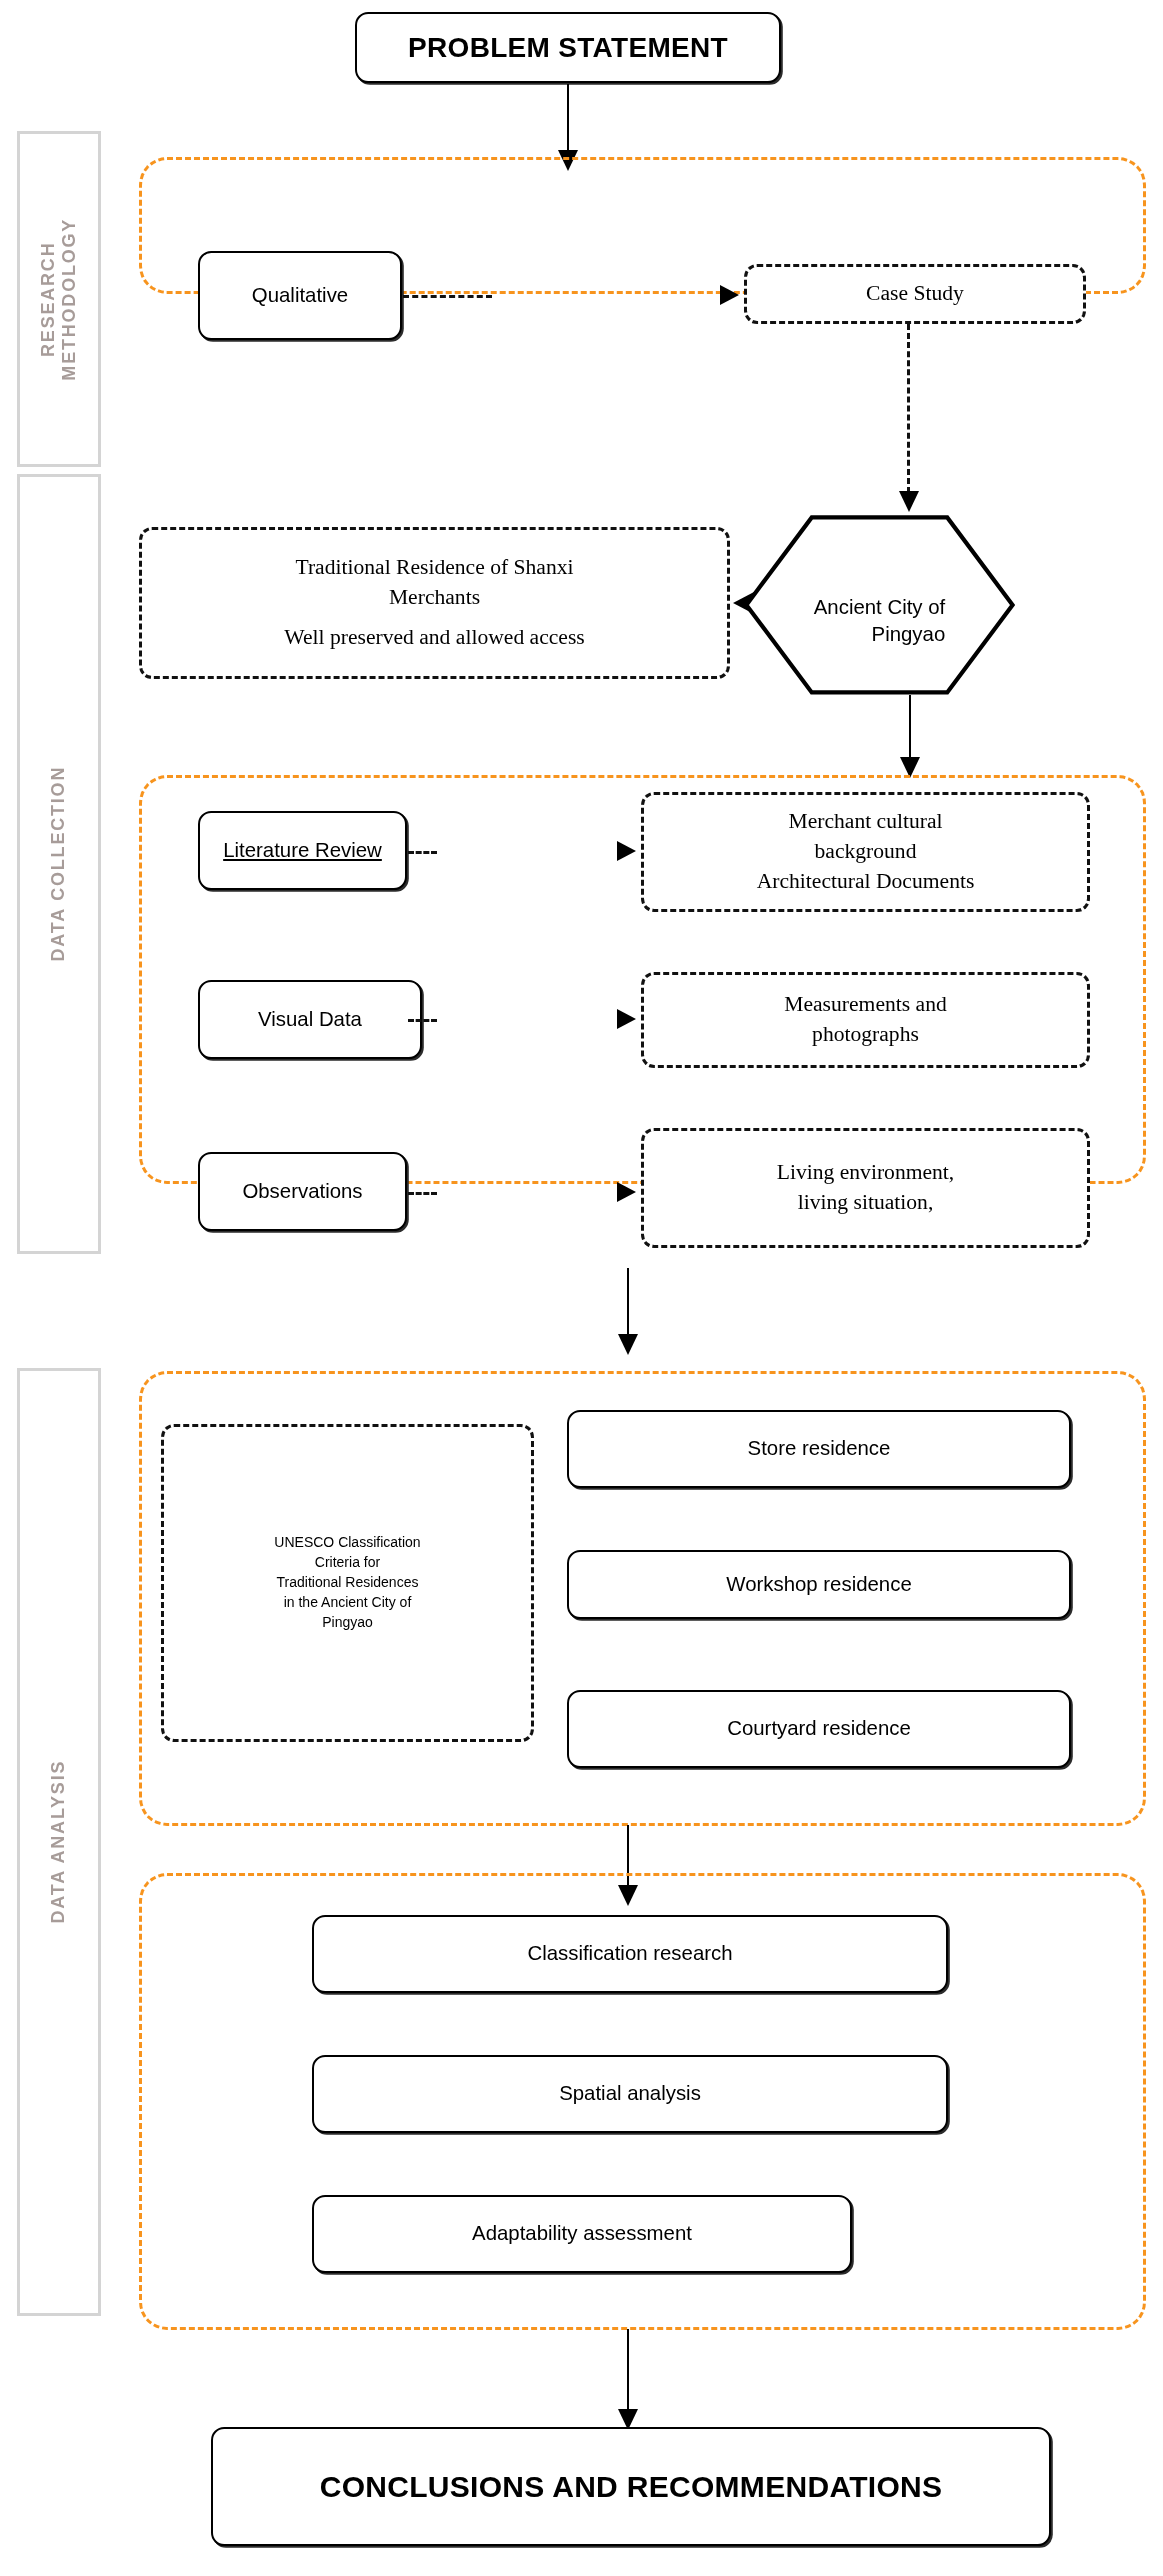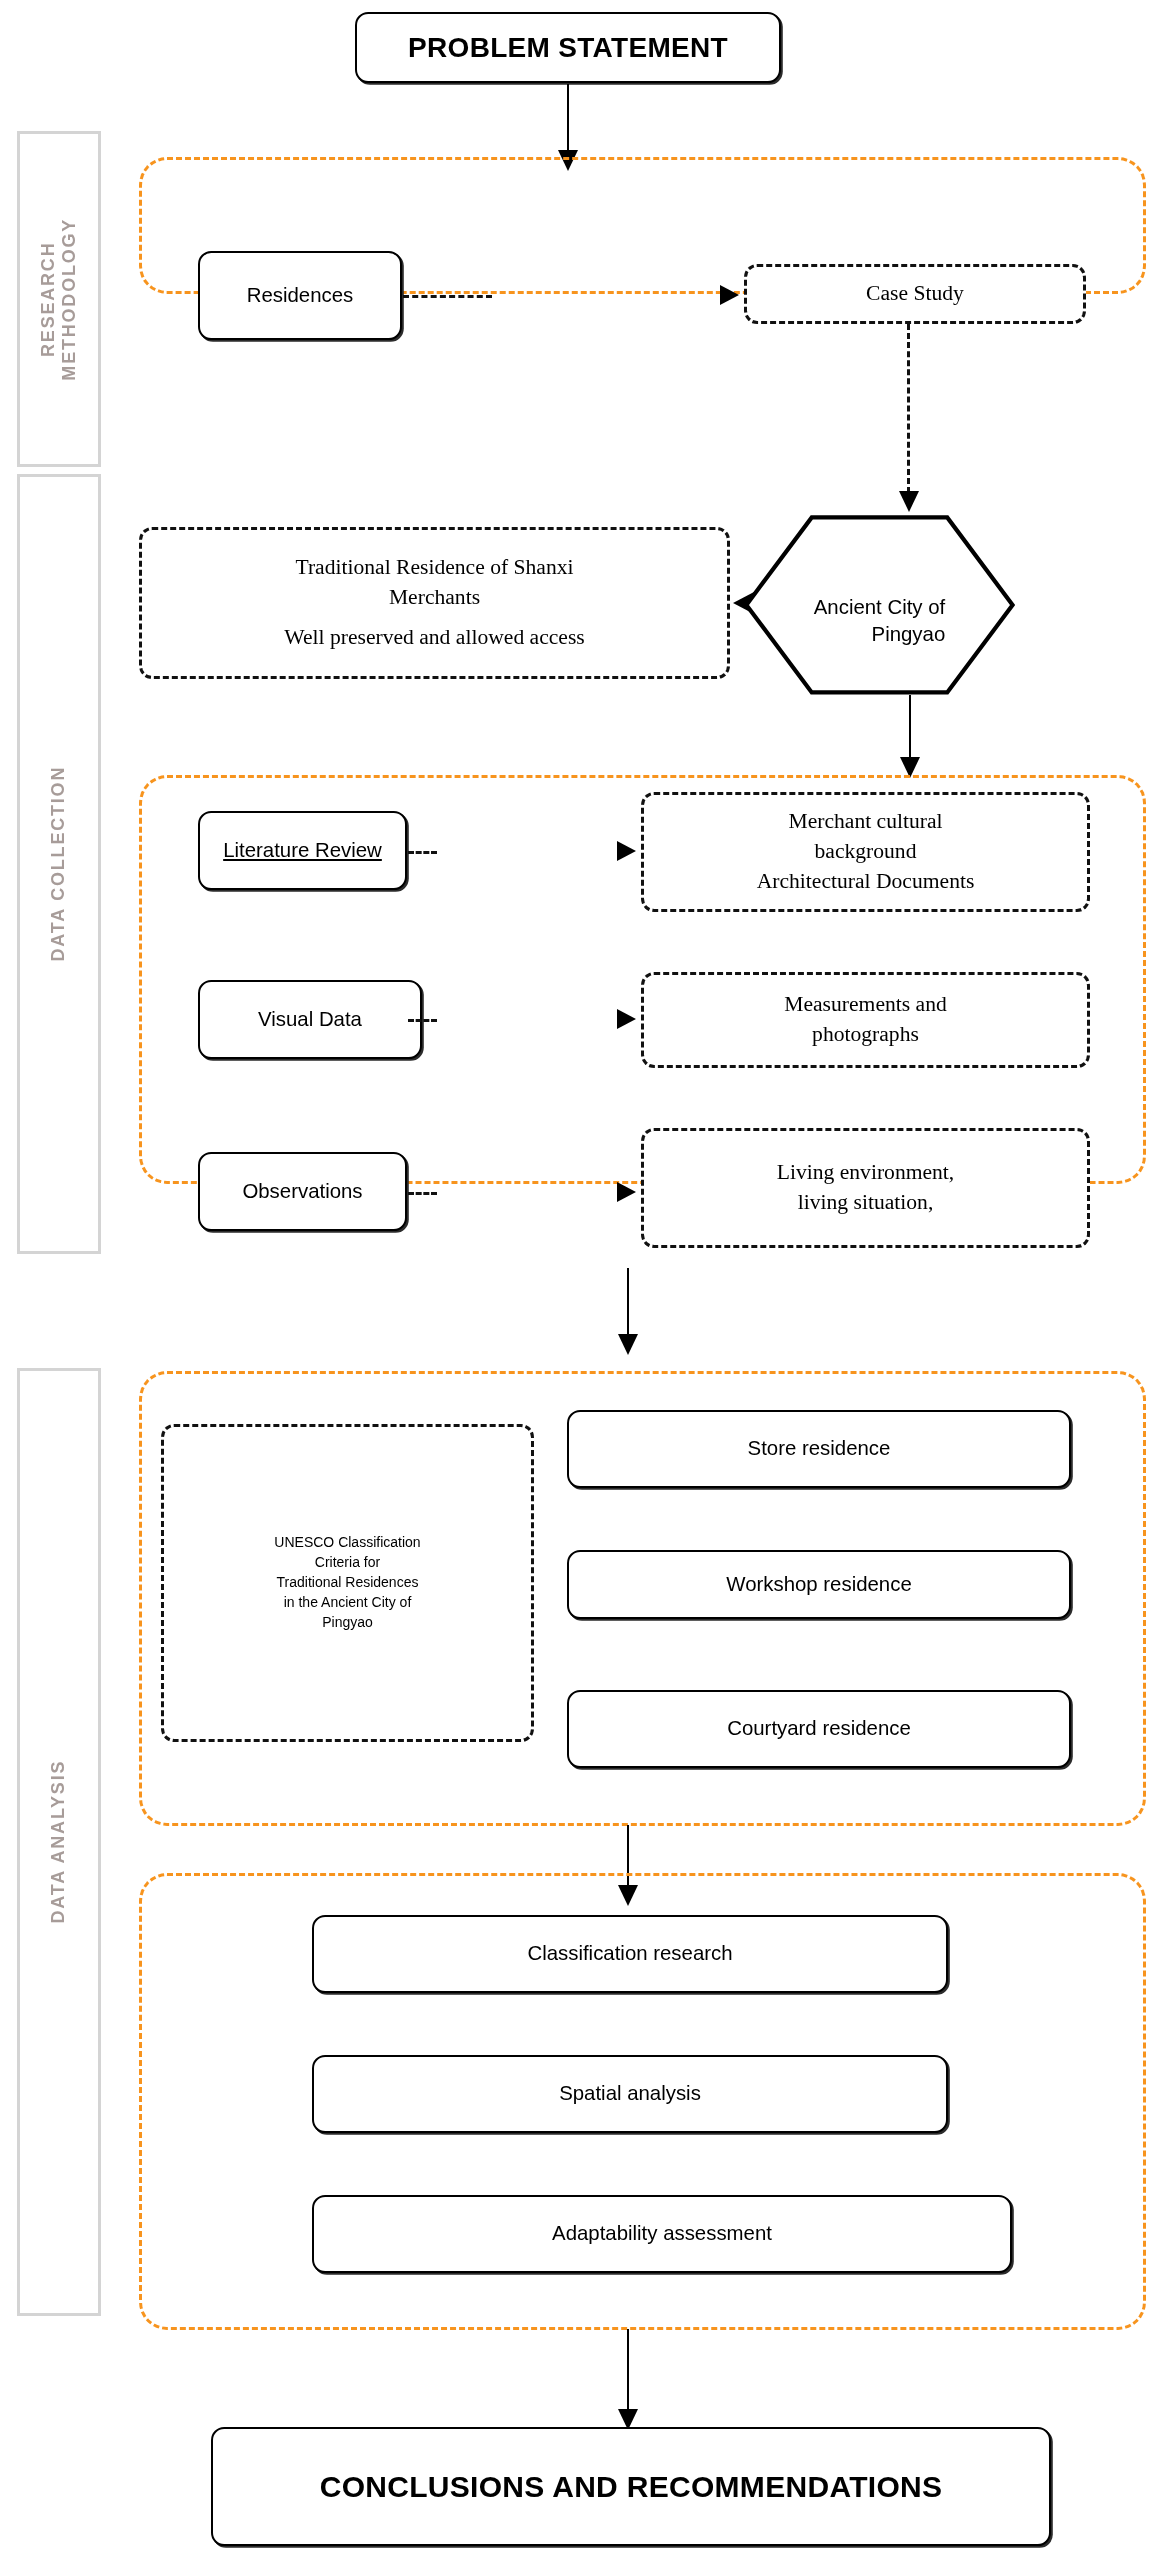--- a/index.html
+++ b/index.html
@@ -151,21 +151,21 @@
 
   <div class="abs phase-rail" style="left:17px; top:131px; width:84px; height:336px;">
     <div class="rail-text">
       <div>RESEARCH</div>
       <div>METHODOLOGY</div>
     </div>
   </div>
 
   <div class="abs phase-box" style="left:139px; top:157px; width:1007px; height:137px;"></div>
 
-  <div class="abs node-solid" style="left:198px; top:251px; width:204px; height:89px;">Residences</div>
+  <div class="abs node-solid" style="left:198px; top:251px; width:204px; height:89px;">Qualitative</div>
 
   <div class="abs conn-h-dash" style="left:403px; top:295px; width:89px;"></div>
   <div class="abs arrow-right" style="left:720px; top:285px;"></div>
 
   <div class="abs node-dashed" style="left:744px; top:264px; width:342px; height:60px;">Case Study</div>
 
   <div class="abs conn-v-dash" style="left:907px; top:324px; height:169px;"></div>
   <div class="abs arrow-down" style="left:899px; top:491px;"></div>
 
   <div class="abs phase-rail" style="left:17px; top:474px; width:84px; height:780px;">
@@ -253,21 +253,21 @@
   <div class="abs node-solid" style="left:567px; top:1550px; width:504px; height:69px;">Workshop residence</div>
   <div class="abs node-solid" style="left:567px; top:1690px; width:504px; height:78px;">Courtyard residence</div>
 
   <div class="abs conn-v" style="left:627px; top:1825px; width:2.4px; height:67px;"></div>
   <div class="abs arrow-down" style="left:618px; top:1885px;"></div>
 
   <div class="abs phase-box" style="left:139px; top:1873px; width:1007px; height:457px;"></div>
 
   <div class="abs node-solid" style="left:312px; top:1915px; width:636px; height:78px;">Classification research</div>
   <div class="abs node-solid" style="left:312px; top:2055px; width:636px; height:78px;">Spatial analysis</div>
-  <div class="abs node-solid" style="left:312px; top:2195px; width:700px; height:78px;">Adaptability assessment</div>
+  <div class="abs node-solid" style="left:312px; top:2195px; width:540px; height:78px;">Adaptability assessment</div>
 
   <div class="abs conn-v" style="left:627px; top:2329px; width:2.4px; height:91px;"></div>
   <div class="abs arrow-down" style="left:618px; top:2409px;"></div>
 
   <div class="abs node-solid bold-title" style="left:211px; top:2427px; width:840px; height:119px; font-size:30px;">CONCLUSIONS AND RECOMMENDATIONS</div>
 
 </div>
 
 
 </body></html>

